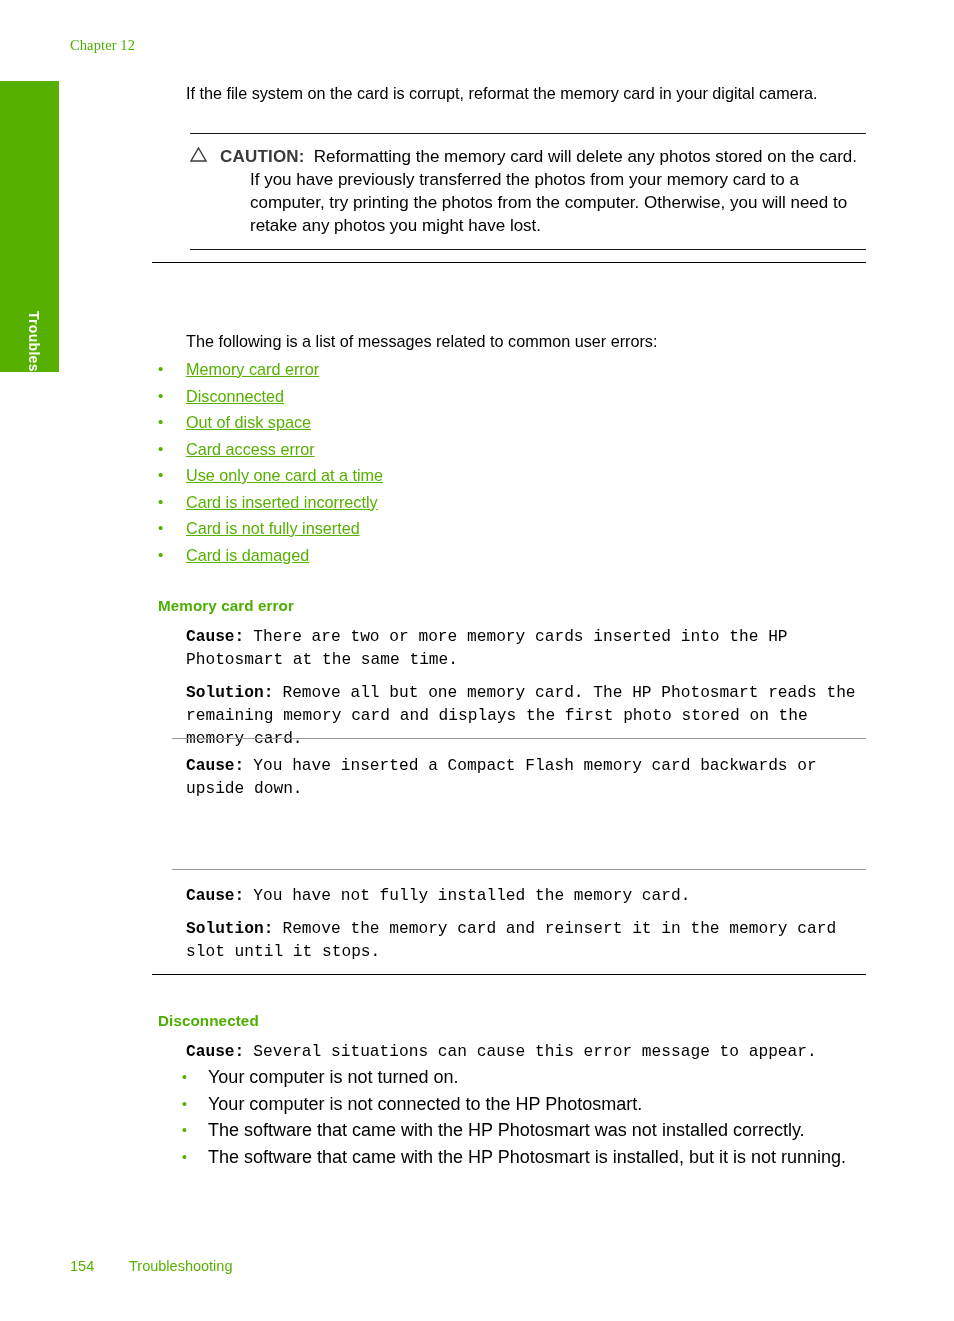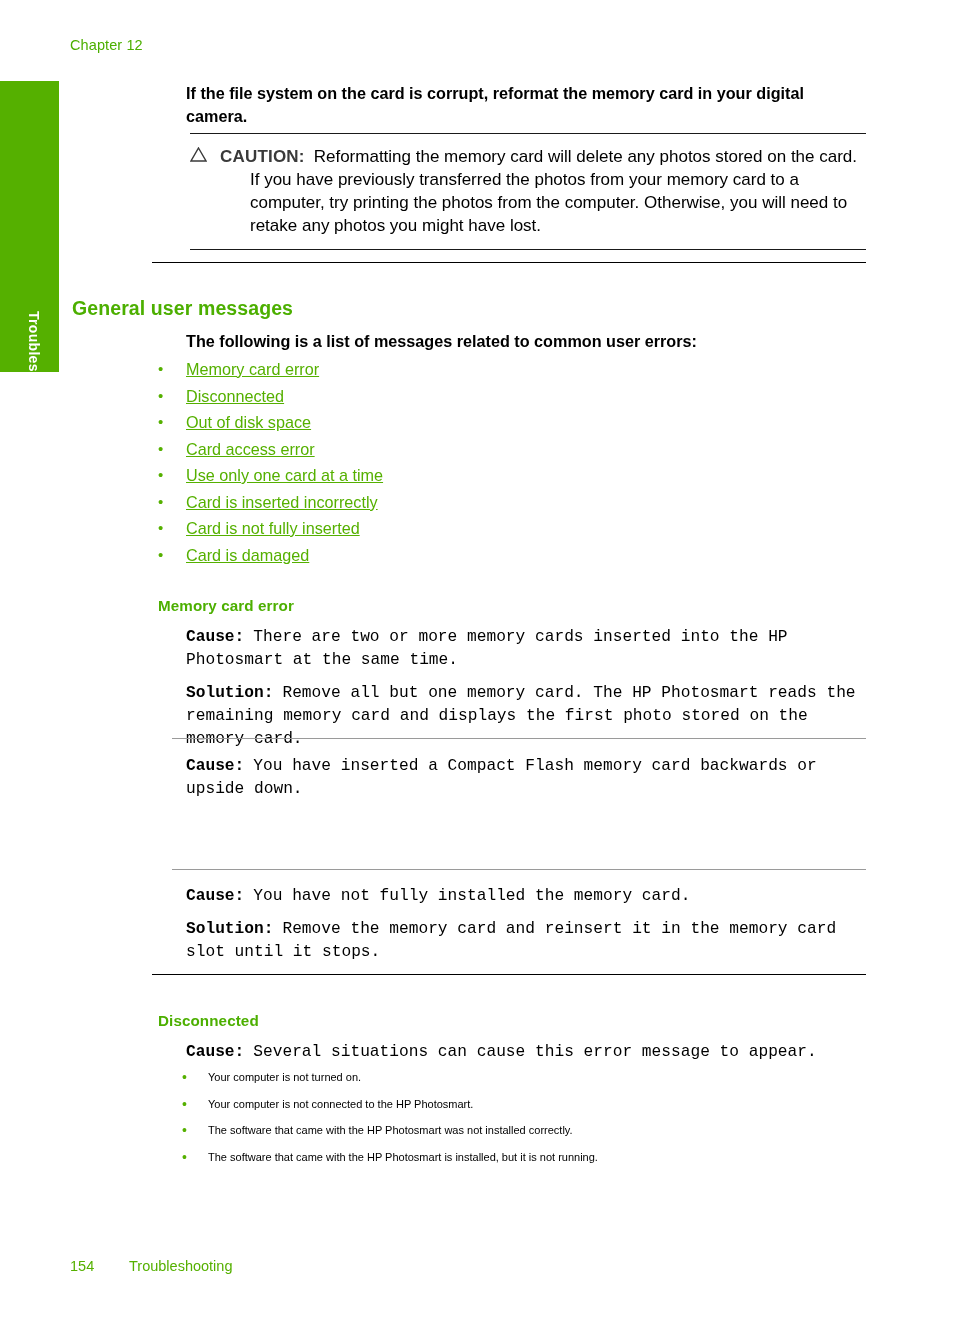--- a/index.html
+++ b/index.html
@@ -20,20 +20,21 @@
   }
 
   
   .chapter-label {
     position: absolute;
     left: 70px;
     top: 37px;
     font-size: 14.5px;
     color: #4CAF00;
     letter-spacing: 0.1px;
+    font-family: Liberation Serif, serif;
   }
 
   
   .side-tab {
     position: absolute;
     left: 0;
     top: 81px;
     width: 59px;
     height: 291px;
     background: #55B000;
@@ -49,21 +50,20 @@
     transform-origin: left top;
     left: 42px;
     top: 230px;
   }
 
   .body-text {
     position: absolute;
     font-size: 16.2px;
     line-height: 23px;
     color: #000;
-    font-weight: bold;
   }
 
   
   .intro-para {
     left: 186px;
     top: 82px;
     width: 682px;
   }
 
   
@@ -193,21 +193,21 @@
     height: 26.5px;
   }
   .plain-bullet {
     color: #55B000;
     font-size: 14px;
     line-height: 23px;
     width: 26px;
     flex: 0 0 26px;
   }
   .plain-text {
-    font-size: 11px;
+    font-size: 18px;
     line-height: 23px;
     color: #000;
   }
 
   
   .footer {
     position: absolute;
     left: 70px;
     top: 1258px;
     font-size: 14.5px;
@@ -239,21 +239,20 @@
       </span>
       <div class="caution-body">
         <span class="caution-word">CAUTION:</span><span class="caution-gap"></span><span>Reformatting the memory card will delete any photos stored on the card. If you have previously transferred the photos from your memory card to a computer, try printing the photos from the computer. Otherwise, you will need to retake any photos you might have lost.</span>
       </div>
     </div>
     <div class="caution-rule"></div>
   </div>
 
   <div class="section-rule-strong" style="top:262px;"></div>
 
-  <div class="h2" style="top:297px;">General user messages</div>
   <div class="body-text" style="left:186px; top:330px; width:682px;">The following is a list of messages related to common user errors:</div>
 
   <div class="link-list">
     <div class="link-item">
       <span class="bullet">•</span>
       <span class="link-text">Memory card error</span>
     </div>
     <div class="link-item">
       <span class="bullet">•</span>
       <span class="link-text">Disconnected</span>

